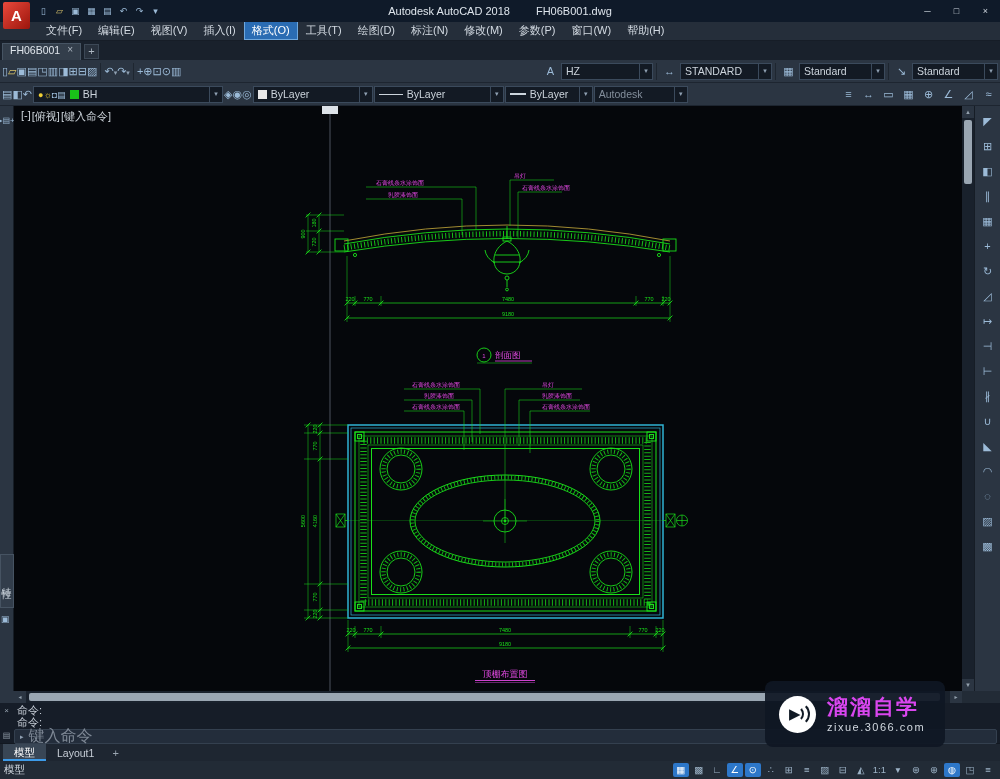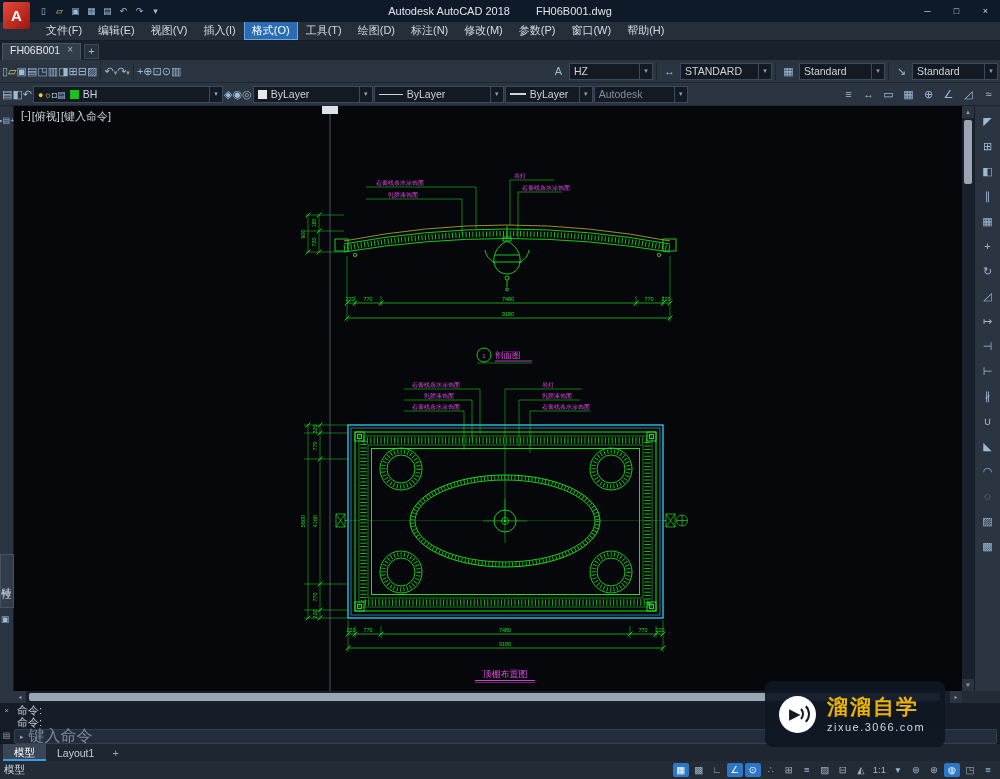--- a/index.html
+++ b/index.html
@@ -83,21 +83,21 @@
 .sbicon{min-width:16px;height:14px;line-height:14px;text-align:center;font-size:9.5px;color:#9db3c7;border-radius:2px;padding:0 2px}
 .sbicon.on{background:#2d77c9;color:#fff}
 
 .watermark{position:absolute;left:765px;top:681px;width:180px;height:66px;background:rgba(15,23,35,.93);border-radius:8px;display:flex;align-items:center;padding:0 14px;gap:11px;z-index:20}
 .wm-logo{width:37px;height:37px;background:#fff;border-radius:50%;position:relative;flex:none}
 .wm-play{position:absolute;left:10px;top:9px;font-size:15px;color:#101924}
 .wm-arc{position:absolute;border:2px solid transparent;border-right-color:#101924;border-radius:50%}
 .wm-arc.a1{width:16px;height:16px;left:9px;top:10.5px}
 .wm-arc.a2{width:24px;height:24px;left:7px;top:6.5px}
 .wm-text{display:flex;flex-direction:column}
-.wm-title{font-size:21px;font-weight:bold;color:#eab308;letter-spacing:2px;line-height:24px}
+.wm-title{font-size:21px;font-weight:bold;color:#d946ef;letter-spacing:2px;line-height:24px}
 .wm-url{font-size:11px;color:#d2d9e0;letter-spacing:1.5px;margin-top:2px}
 </style>
 </head>
 <body>
 
 <div class="app">
 
   <div class="titlebar">
     <div class="applogo">
         <span>A</span>
@@ -147,21 +147,21 @@
   </div>
 
   <div class="toolbar">
     <span><span class="tbicon">▯</span><span class="tbicon warm">▱</span><span class="tbicon">▣</span><span class="tbicon">▤</span><span class="tbicon">◳</span><span class="tbicon">▥</span><span class="tbicon">◨</span><span class="tbicon">⊞</span><span class="tbicon">⊟</span><span class="tbicon">▨</span></span>
     <span class="tbsep"></span>
     <span><span class="tbicon">↶</span><span class="tbicon dd">▾</span><span class="tbicon">↷</span><span class="tbicon dd">▾</span></span>
     <span class="tbsep"></span>
     <span><span class="tbicon">+</span><span class="tbicon">⊕</span><span class="tbicon">⊡</span><span class="tbicon">⊙</span><span class="tbicon">▥</span></span>
     <div class="rightcluster">
       <span class="tbicon">A</span>
-      <div class="combo" style="width:84px">
+      <div class="combo" style="width:92px">
         <span class="combo-val">HZ</span>
         <span class="combo-arrow">▾</span>
       </div>
       <span class="tbsep"></span>
       <span class="tbicon">↔</span>
       <div class="combo" style="width:92px">
         <span class="combo-val">STANDARD</span>
         <span class="combo-arrow">▾</span>
       </div>
       <span class="tbsep"></span>

